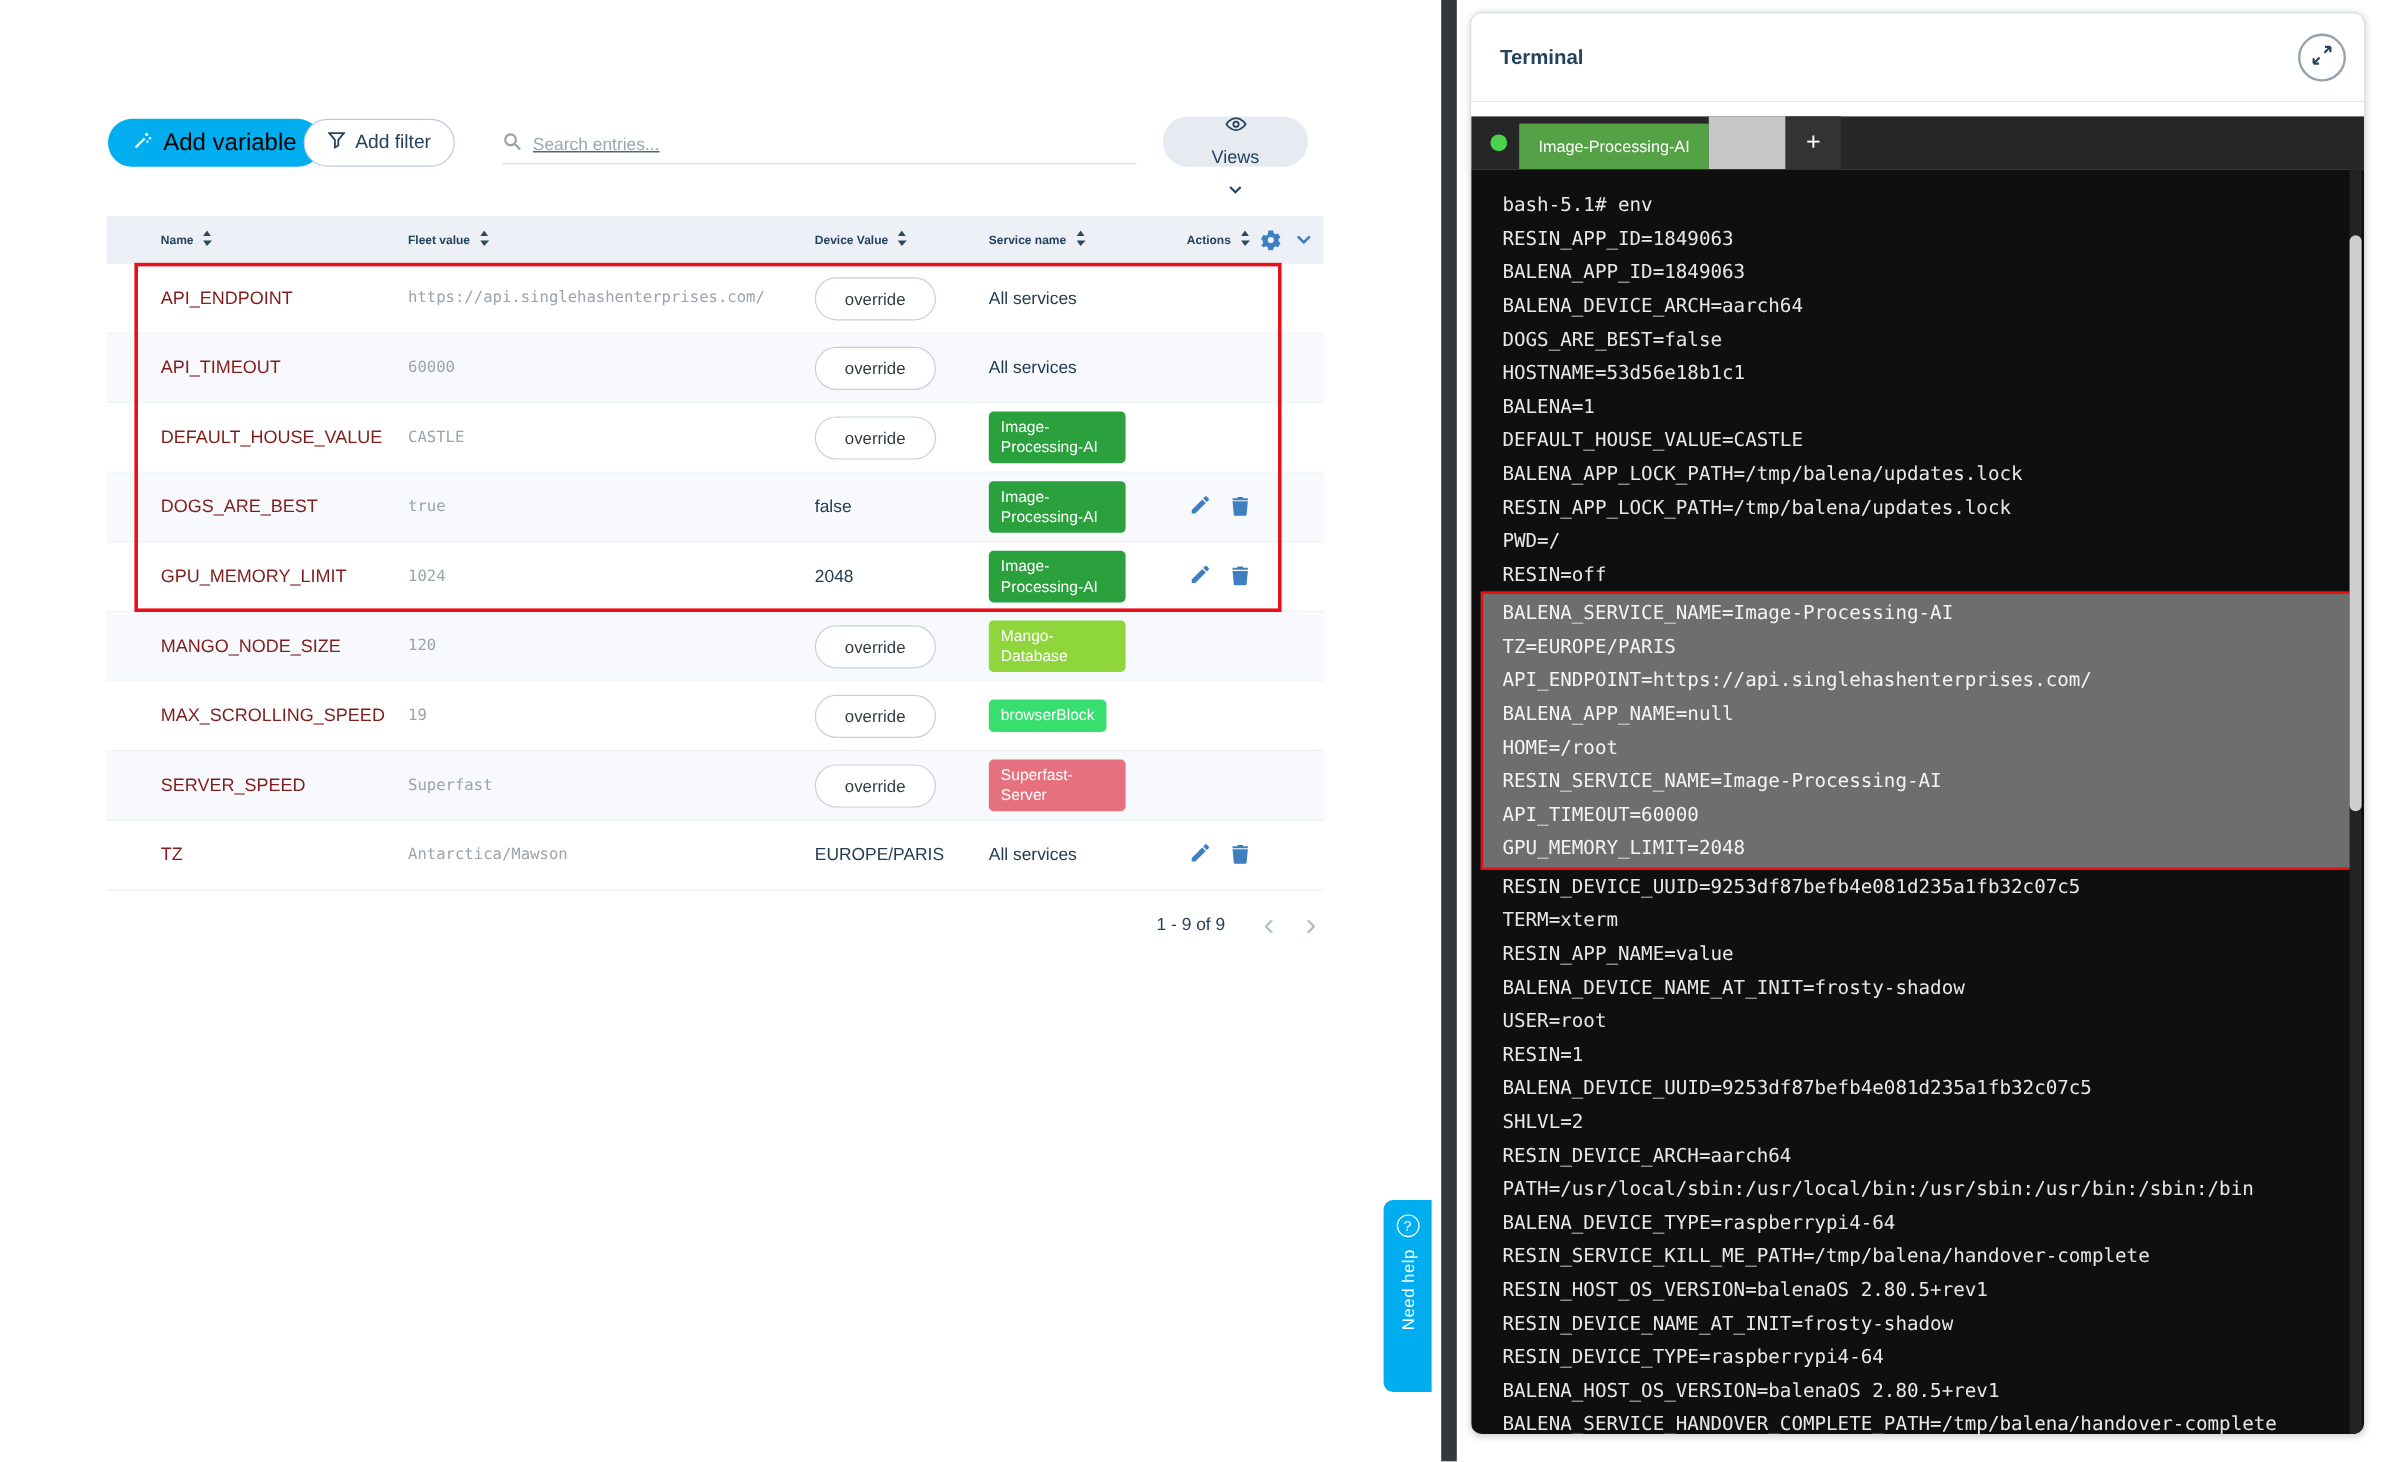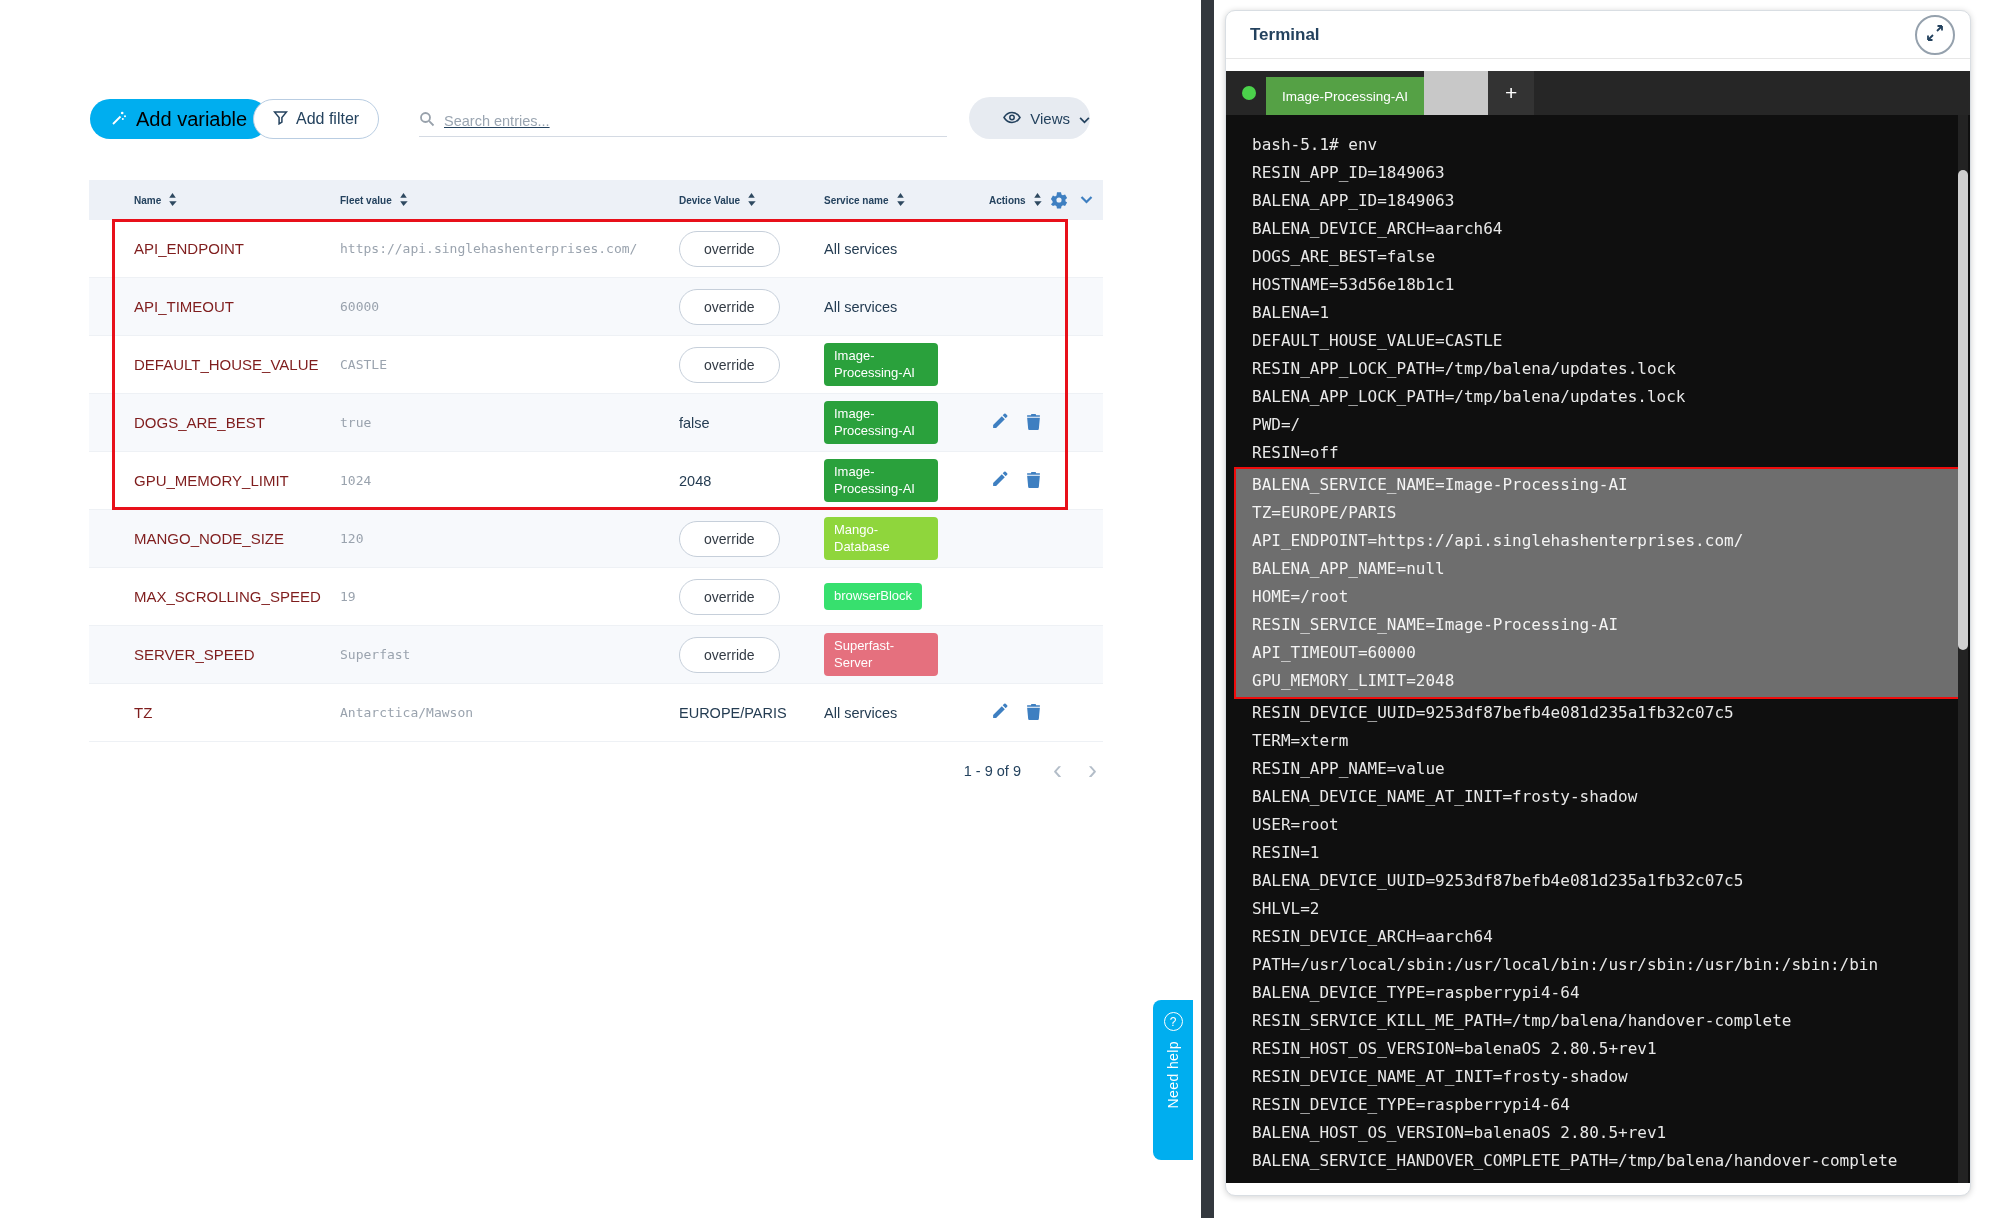--- a/index.html
+++ b/index.html
@@ -23,21 +23,21 @@
   .search-box {
     position:absolute; left:419px; top:105px; width:528px; height:32px;
     display:flex; align-items:center; gap:9px; border-bottom:1px solid #d4dae3;text-decoration:underline;
   }
   .search-box input {
     flex:1; border:none; outline:none; font-size:14.5px; color:#44586c; font-family:inherit; background:transparent;
   }
   .search-box input::placeholder { color:#9aa5b1; }
   .btn-views {
     position:absolute; left:969px; top:97px; width:121px; height:42px; border-radius:21px;
-    background:#e7ebf1; color:#24425e; font-size:15px; font-weight:500; justify-content:flex-end; gap:9px;
+    background:#e7ebf1; color:#24425e; font-size:15px; font-weight:500; justify-content:space-between; gap:9px;flex-direction:column;
   }
 
   
   .var-table { position:absolute; left:89px; top:180px; width:1014px; }
   .thead {
     display:grid; grid-template-columns:206px 339px 145px 165px 1fr;
     align-items:center; height:40px; background:#edf1f7; padding-left:45px;
     font-size:10px; font-weight:700; color:#24425e;
   }
   .th { display:flex; align-items:center; gap:7px; cursor:pointer; }
@@ -90,21 +90,21 @@
   
   .divider { position:absolute; left:1201px; top:0; width:13px; height:100%; background:#33383e; }
 
   
   .terminal-card {
     position:absolute; left:1225px; top:10px; width:746px; height:1186px;
     background:#fff; border:1px solid #d9dee3; border-radius:10px;
     box-shadow:0 1px 6px rgba(0,0,0,.18); overflow:hidden;
   }
   .term-header {
-    height:48px; display:flex; align-items:center; justify-content:space-between;
+    height:74px; display:flex; align-items:center; justify-content:space-between;
     padding:0 15px 0 24px; border-bottom:1px solid #e7e7e7;
   }
   .term-title { font-size:17px; font-weight:700; color:#24425e; }
   .term-expand {
     width:40px; height:40px; border-radius:50%; border:2px solid #95a1ad; background:#fff;
     display:flex; align-items:center; justify-content:center; cursor:pointer;
   }
   .term-gap { height:12px; background:#fff; }
   .term-tabs { position:relative; height:44px; background:#262626; display:flex; align-items:flex-end; }
   .tab-dot { position:absolute; left:16px; top:15px; width:14px; height:14px; border-radius:50%; background:#4bd24b; }
@@ -356,22 +356,22 @@
   <div class="term-body">
     <div id="term-lines">
         <div class="term-line">bash-5.1# env</div>
         <div class="term-line">RESIN_APP_ID=1849063</div>
         <div class="term-line">BALENA_APP_ID=1849063</div>
         <div class="term-line">BALENA_DEVICE_ARCH=aarch64</div>
         <div class="term-line">DOGS_ARE_BEST=false</div>
         <div class="term-line">HOSTNAME=53d56e18b1c1</div>
         <div class="term-line">BALENA=1</div>
         <div class="term-line">DEFAULT_HOUSE_VALUE=CASTLE</div>
+        <div class="term-line">BALENA_APP_LOCK_PATH=/tmp/balena/updates.lock</div>
         <div class="term-line">RESIN_APP_LOCK_PATH=/tmp/balena/updates.lock</div>
-        <div class="term-line">BALENA_APP_LOCK_PATH=/tmp/balena/updates.lock</div>
         <div class="term-line">PWD=/</div>
         <div class="term-line">RESIN=off</div>
         <div class="term-highlight">
           <div class="term-line">BALENA_SERVICE_NAME=Image-Processing-AI</div>
           <div class="term-line">TZ=EUROPE/PARIS</div>
           <div class="term-line">API_ENDPOINT=https://api.singlehashenterprises.com/</div>
           <div class="term-line">BALENA_APP_NAME=null</div>
           <div class="term-line">HOME=/root</div>
           <div class="term-line">RESIN_SERVICE_NAME=Image-Processing-AI</div>
           <div class="term-line">API_TIMEOUT=60000</div>

